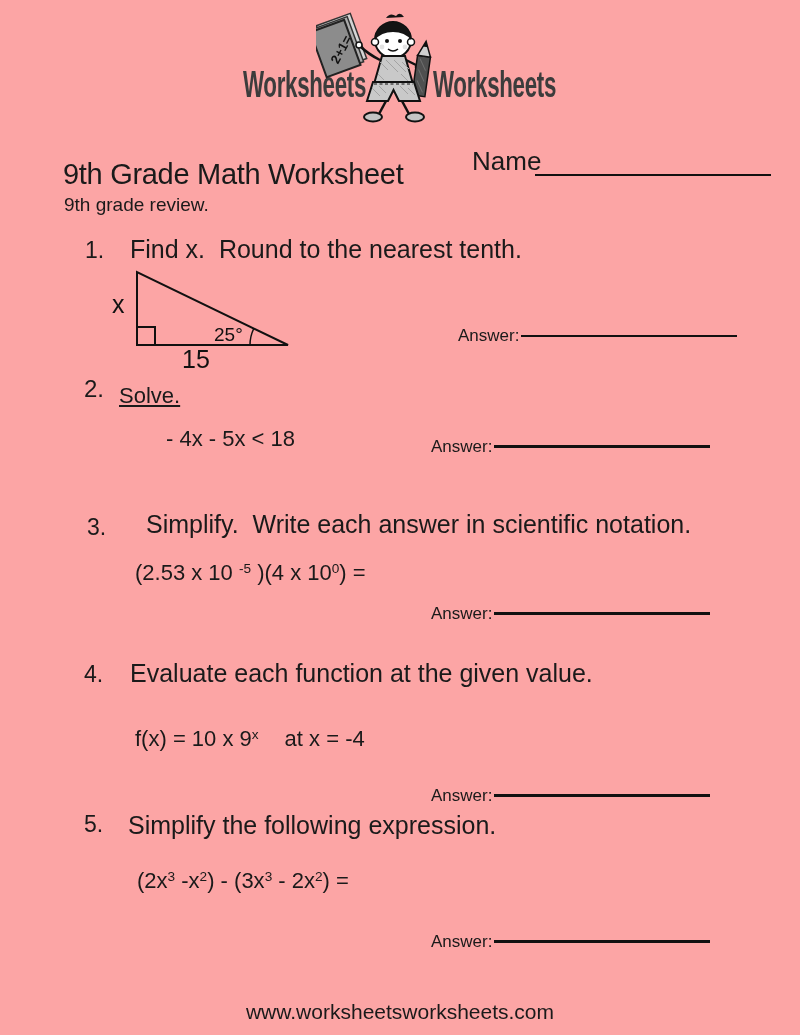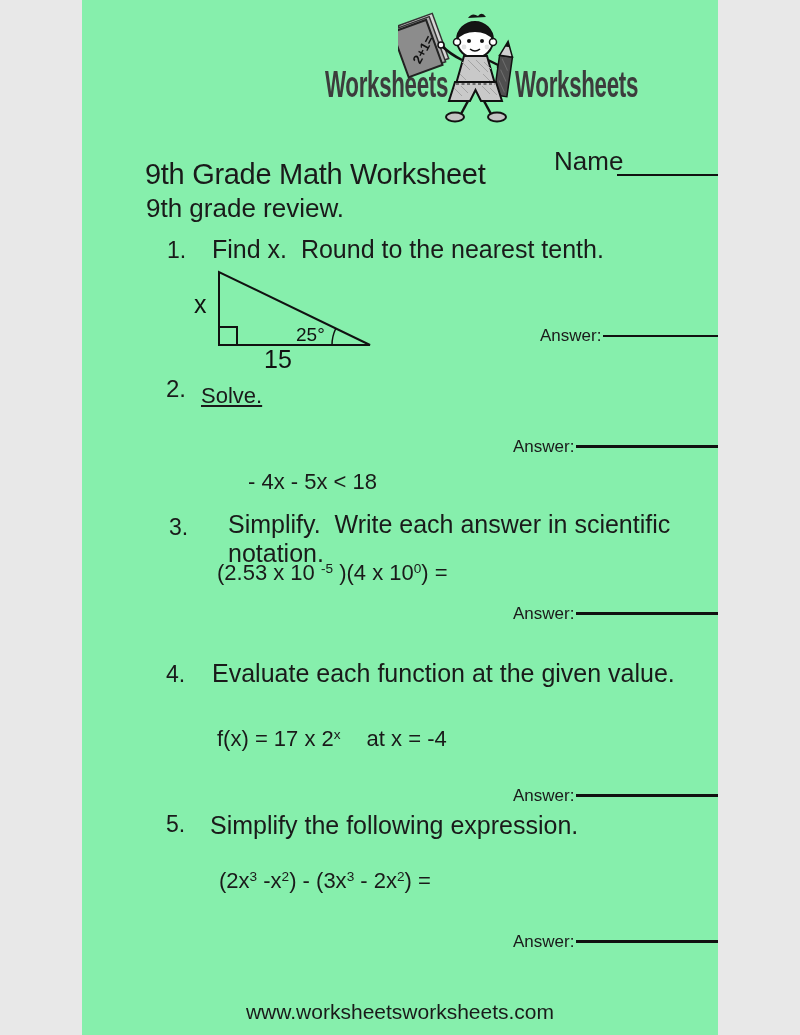--- a/index.html
+++ b/index.html
@@ -1,55 +1,55 @@
 <!DOCTYPE html>
 <html><head>
 <meta charset="utf-8">
 <style>
   html,body { margin:0; padding:0; background:#e8e8e8; }
   .page {
-    position:relative; width:636px; height:1035px; margin:0 auto;
-    background:#86efac; overflow:hidden;
+    position:relative; width:800px; height:1035px; margin:0 auto;
+    background:#fca5a5; overflow:hidden;
     font-family:"Liberation Sans", sans-serif; color:#1a1a1a;
   }
   .abs { position:absolute; white-space:pre-wrap; line-height:1.15; }
 
   
   .logo-word {
     font-weight:bold; color:#3c3c3c; font-size:36px;
     transform:scaleX(0.62); transform-origin:0 50%; letter-spacing:-0.5px;
   }
   .logo-left  { left:243px; top:64px; }
   .logo-right { left:433px; top:64px; }
   .mascot { left:316px; top:4px; }
 
   
   .title      { left:63px;  top:158px; font-size:29px; letter-spacing:-0.3px; }
   .name-label { left:472px; top:147px; font-size:26px; }
   .name-line  { left:535px; top:174px; width:236px; height:0; border-bottom:2px solid #111; }
-  .subtitle   { left:64px;  top:194px; font-size:26px; }
+  .subtitle   { left:64px;  top:194px; font-size:19px; }
 
   
   .q-num    { font-size:23px; }
   .q-prompt { font-size:25px; }
   .q-expr   { font-size:22px; }
   .sup      { font-size:0.62em; position:relative; top:-0.55em; }
   .ans-label{ font-size:17px; }
   .ans-line { height:0; border-bottom:3px solid #111; }
   .gap      { margin-left:26px; }
 
   .q1-num    { left:85px;  top:237px; }
   .q1-prompt { left:130px; top:235px; }
   .q1-figure { left:98px;  top:262px; }
   .q1-ans-label { left:458px; top:326px; }
   .q1-ans-line  { left:521px; top:335px; width:216px; border-bottom-width:2px; }
 
   .q2-num    { left:84px;  top:375px; font-size:24px; }
   .q2-prompt { left:119px; top:383px; font-size:22px;text-decoration:underline; }
-  .q2-expr   { left:166px; top:426px;margin-top:43px; }
+  .q2-expr   { left:166px; top:426px; }
   .q2-ans-label { left:431px; top:437px; }
   .q2-ans-line  { left:494px; top:445px; width:216px; }
 
   .q3-num    { left:87px;  top:514px; }
   .q3-prompt { left:130px; top:510px;margin-left:16px; }
   .q3-expr   { left:135px; top:560px; }
   .q3-ans-label { left:431px; top:604px; }
   .q3-ans-line  { left:494px; top:612px; width:216px; }
 
   .q4-num    { left:84px;  top:661px; }
@@ -156,21 +156,21 @@
   <div class="abs ans-line q2-ans-line"></div>
 
   <span class="abs q-num q3-num">3.</span>
   <span class="abs q-prompt q3-prompt">Simplify.  Write each answer in scientific notation.</span>
   <span class="abs q-expr q3-expr"><span>(2.53 x 10 </span><span class="sup">-5</span><span> )(4 x 10</span><span class="sup">0</span><span>) =</span></span>
   <span class="abs ans-label q3-ans-label">Answer:</span>
   <div class="abs ans-line q3-ans-line"></div>
 
   <span class="abs q-num q4-num">4.</span>
   <span class="abs q-prompt q4-prompt">Evaluate each function at the given value.</span>
-  <span class="abs q-expr q4-expr"><span>f(x) = 17 x 2</span><span class="sup">x</span><span class="gap">at x = -4</span></span>
+  <span class="abs q-expr q4-expr"><span>f(x) = 10 x 9</span><span class="sup">x</span><span class="gap">at x = -4</span></span>
   <span class="abs ans-label q4-ans-label">Answer:</span>
   <div class="abs ans-line q4-ans-line"></div>
 
   <span class="abs q-num q5-num">5.</span>
   <span class="abs q-prompt q5-prompt">Simplify the following expression.</span>
   <span class="abs q-expr q5-expr"><span>(2x</span><span class="sup">3</span><span> -x</span><span class="sup">2</span><span>) - (3x</span><span class="sup">3</span><span> - 2x</span><span class="sup">2</span><span>) =</span></span>
   <span class="abs ans-label q5-ans-label">Answer:</span>
   <div class="abs ans-line q5-ans-line"></div>
 
   <div class="abs footer">www.worksheetsworksheets.com</div>

